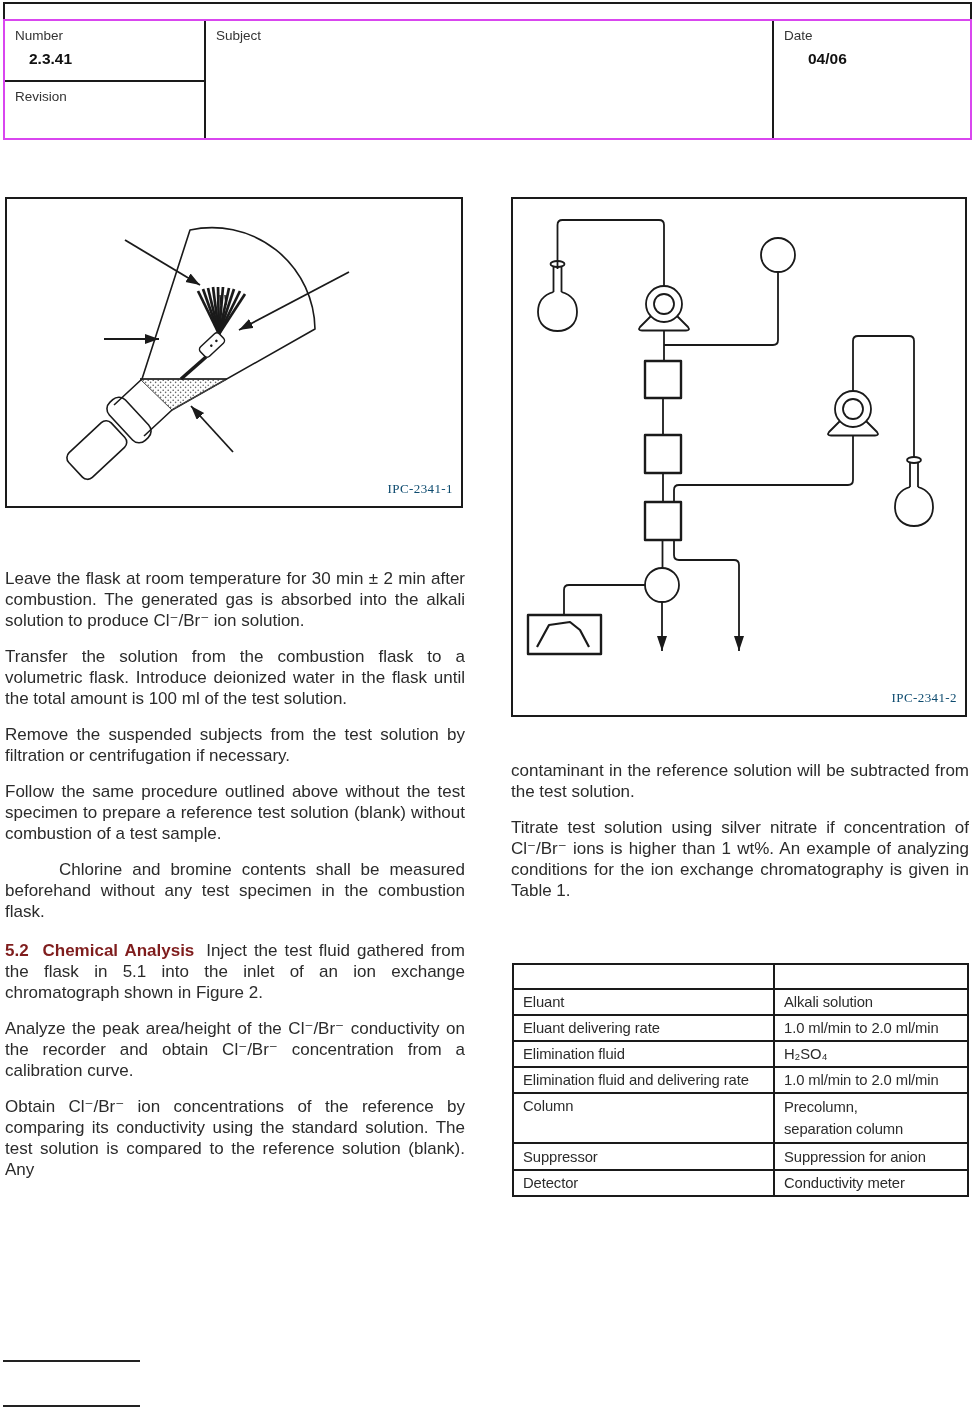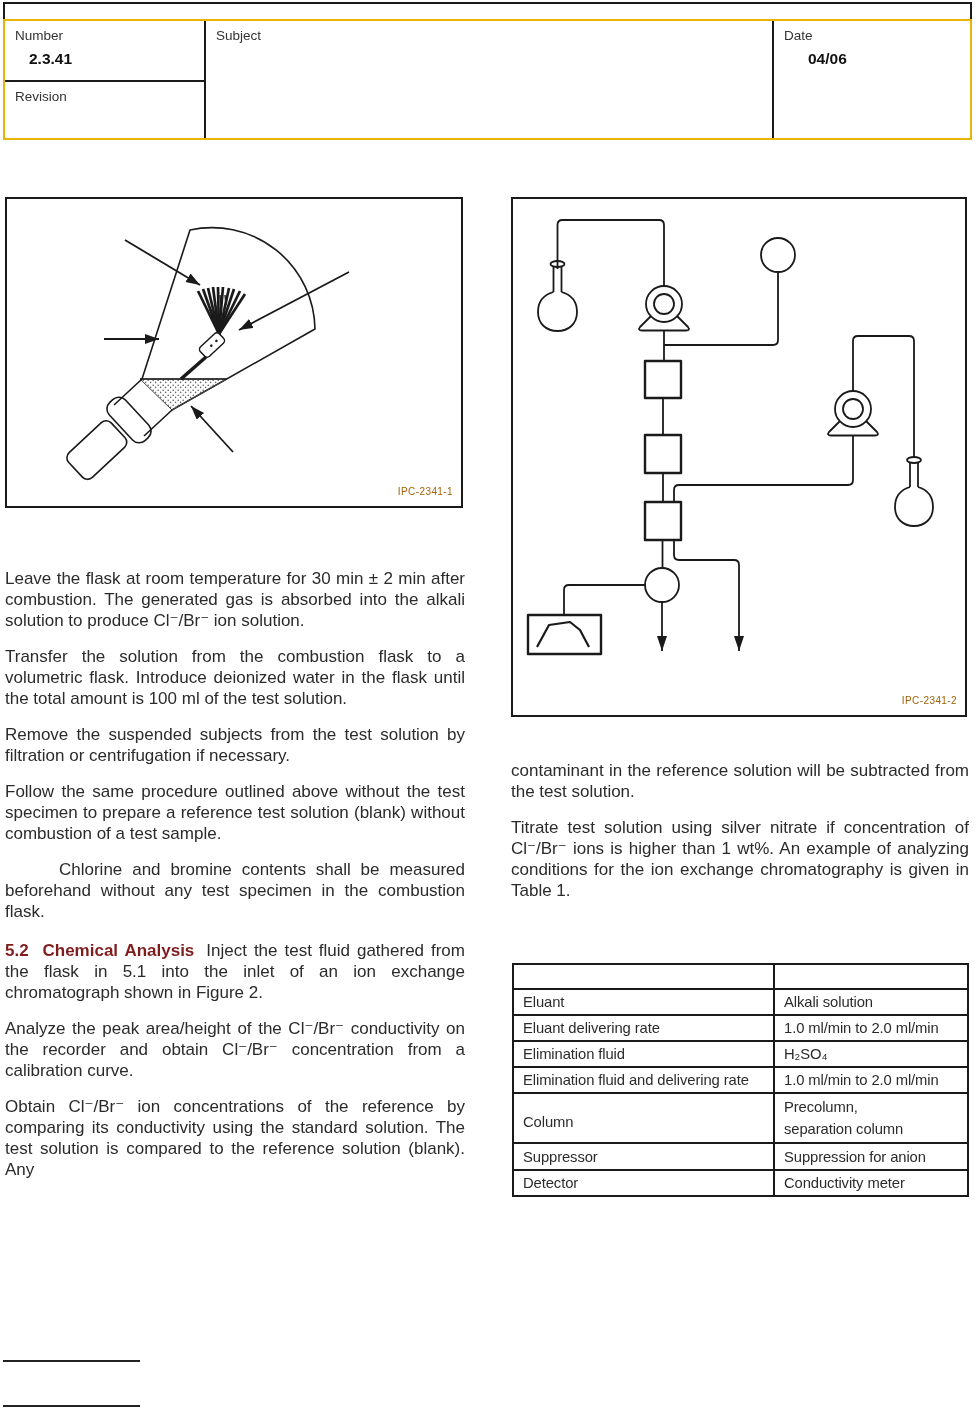--- a/index.html
+++ b/index.html
@@ -1,31 +1,31 @@
 <!DOCTYPE html>
 <html><head>
 <meta charset="utf-8">
 <style>
   html,body{margin:0;padding:0;background:#fff;}
   .page{position:relative;width:975px;height:1408px;background:#fff;overflow:hidden;
         font-family:"Liberation Sans","DejaVu Sans",sans-serif;color:#2b2b2b;}
   .top-strip{position:absolute;left:3px;top:2px;width:965px;height:15px;border:2px solid #1a1a1a;}
-  .hdr{position:absolute;left:3px;top:19px;width:965px;height:117px;border:2px solid #eab308;display:flex;}
+  .hdr{position:absolute;left:3px;top:19px;width:965px;height:117px;border:2px solid #d946ef;display:flex;}
   .hdr-col{position:relative;height:100%;box-sizing:border-box;}
   .hdr-num{width:201px;border-right:2px solid #1a1a1a;}
   .hdr-sec-top{height:61px;border-bottom:2px solid #1a1a1a;box-sizing:border-box;}
   .hdr-subj{flex:1;border-right:2px solid #1a1a1a;}
   .hdr-date{width:196px;}
   .lbl{font-size:13.5px;color:#333;padding:7px 0 0 10px;}
   .val{font-size:15.5px;font-weight:700;color:#111;padding:7px 0 0 24px;}
   .hdr-date .val{padding-left:34px;}
   .fig{position:absolute;border:2px solid #1a1a1a;background:#fff;box-sizing:border-box;}
   .fig1{left:5px;top:197px;width:458px;height:311px;}
   .fig2{left:511px;top:197px;width:456px;height:520px;}
-  .figlabel{position:absolute;right:8px;bottom:9px;font-size:10px;color:#a16207;letter-spacing:.4px;}
+  .figlabel{position:absolute;right:8px;bottom:9px;font-size:13px;color:#0c4a6e;letter-spacing:.4px;font-family:Liberation Serif, serif;}
   .col{position:absolute;font-size:17px;line-height:21px;text-align:justify;color:#2b2b2b;}
   .colL{left:5px;top:568px;width:460px;}
   .colR{left:511px;top:760px;width:458px;}
   .col p{margin:0 0 15px 0;}
   .col p.indent{text-indent:54px;}
   .col p.sec{margin-top:18px;}
   .bold{font-weight:700;color:#7f1d1d;}
   .lead{margin-right:12px;white-space:pre-wrap;}
   .tbl{position:absolute;left:512px;top:963px;width:455px;border-collapse:collapse;table-layout:fixed;border-radius:19px;}
   .tbl td{border:2px solid #1a1a1a;font-size:14.8px;letter-spacing:-0.1px;color:#2b2b2b;
@@ -227,21 +227,21 @@
     </tr>
     <tr style="height:26px">
       <td class="l">Elimination fluid</td>
       <td>H₂SO₄</td>
     </tr>
     <tr style="height:26px">
       <td class="l">Elimination fluid and delivering rate</td>
       <td>1.0 ml/min to 2.0 ml/min</td>
     </tr>
     <tr style="height:48px">
-      <td class="l" style="vertical-align:top;padding-top:20px">Column</td>
+      <td class="l" style="vertical-align:top;padding-top:4px">Column</td>
       <td class="pre">Precolumn,
 separation column</td>
     </tr>
     <tr style="height:27px">
       <td class="l">Suppressor</td>
       <td>Suppression for anion</td>
     </tr>
     <tr style="height:26px">
       <td class="l">Detector</td>
       <td>Conductivity meter</td>

